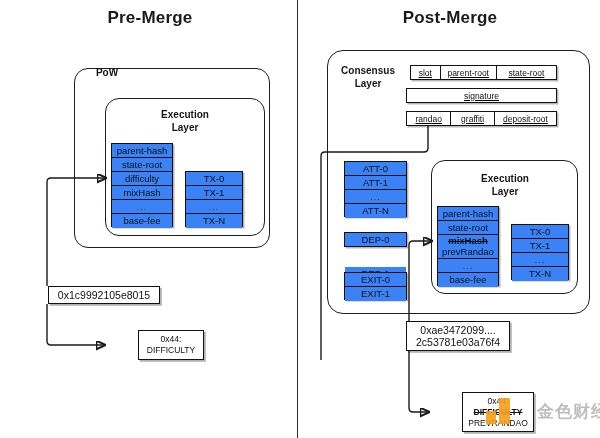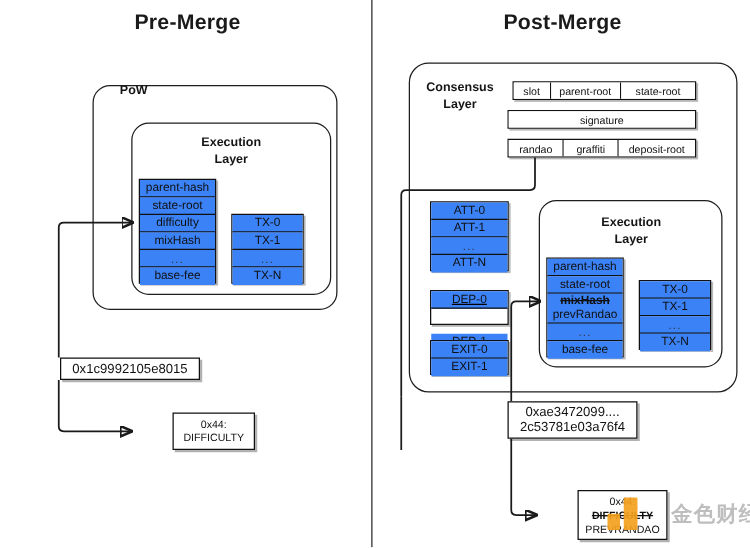--- a/index.html
+++ b/index.html
@@ -73,20 +73,21 @@
   .cell.two-line{flex-direction:column;justify-content:center;line-height:10.5px;}
   .strike{ text-decoration:line-through; font-weight:bold; }
 
   
   .hrow{
     box-sizing:border-box;
     display:flex;
     border:1.4px solid #111;
     background:#fff;
     box-shadow:1.5px 1.5px 0 rgba(0,0,0,.28);
+    text-decoration:underline;
   }
   .hrow .hcell{
     box-sizing:border-box;
     border-right:1.3px solid #111;
     font-size:8.5px;
     color:#101010;
     display:flex;align-items:center;justify-content:center;
     white-space:nowrap;
     background:#fff;
   }
@@ -186,21 +187,21 @@
     <div class="hcell" style="width:62px;">deposit-root</div>
   </div>
 
   <div class="abs stack" style="left:344px;top:161px;width:63px;height:56px;">
     <div class="cell" style="height:14px;">ATT-0</div>
     <div class="cell" style="height:14px;">ATT-1</div>
     <div class="cell dots" style="height:14px;">...</div>
     <div class="cell" style="height:14px;">ATT-N</div>
   </div>
 
-  <div class="abs stack" style="left:344px;top:232px;width:63px;height:28px;text-decoration:underline;">
+  <div class="abs stack" style="left:344px;top:232px;width:63px;height:15px;">
     <div class="cell" style="height:14px;">DEP-0</div>
     <div class="cell" style="height:14px;margin-top:20px;">DEP-1</div>
   </div>
 
   <div class="abs stack" style="left:344px;top:272px;width:63px;height:28px;">
     <div class="cell" style="height:14px;">EXIT-0</div>
     <div class="cell" style="height:14px;">EXIT-1</div>
   </div>
 
   <div class="abs round-box" style="left:431px;top:160px;width:147px;height:134px;"></div>

